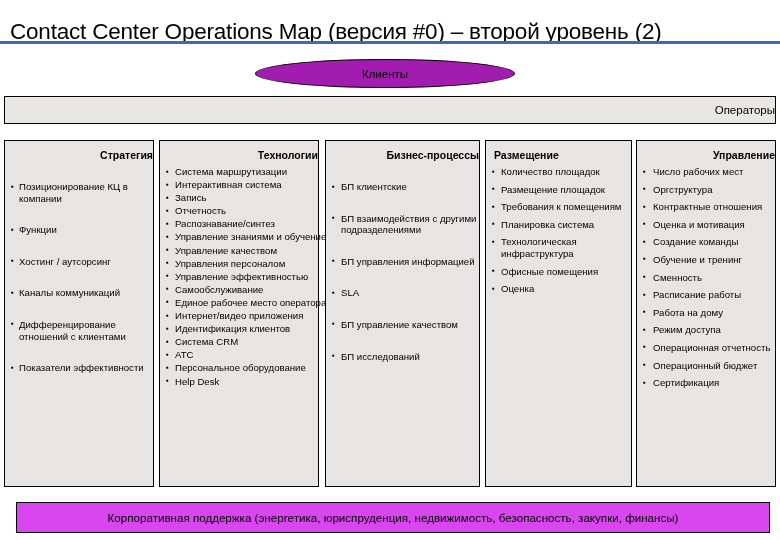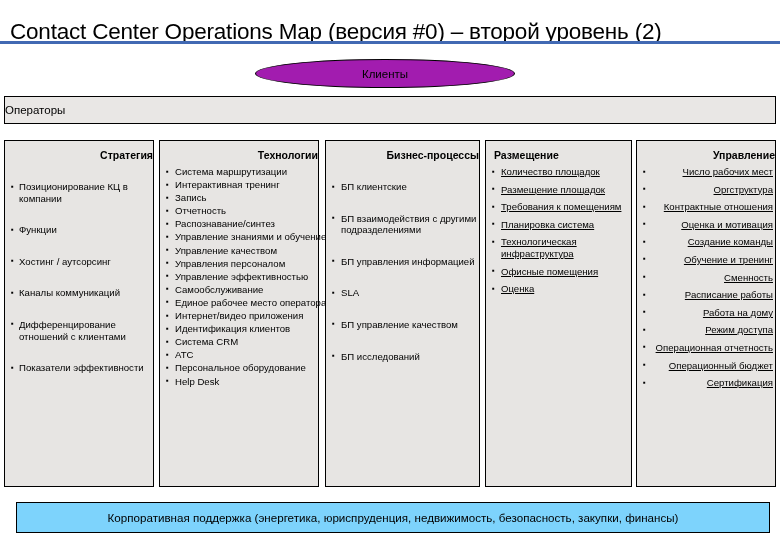--- a/index.html
+++ b/index.html
@@ -30,21 +30,21 @@
     position:absolute;left:255px;top:59px;width:258px;height:27px;
     background:#a21caf;border:1px solid #000;border-radius:50%;
     display:flex;align-items:center;justify-content:center;
     font-size:11.5px;
   }
 
   
   .operators{
     position:absolute;left:4px;top:96px;width:770px;height:26px;
     background:#E9E7E5;border:1px solid #000;
-    display:flex;align-items:center;justify-content:flex-start;
+    display:flex;align-items:center;justify-content:flex-end;
     font-size:11.5px;
   }
 
   
   .cols{
     position:absolute;left:4px;top:140px;width:772px;height:347px;
   }
   .col{
     position:absolute;top:0;height:347px;
     background:#E7E5E3;border:1px solid #000;
@@ -69,37 +69,37 @@
     color:#000;
   }
   ul.items li::before{
     content:"\25AA";
     position:absolute;left:0;top:-0.5px;
     font-size:8px;
   }
   ul.items li.nowrap{white-space:nowrap;}
   ul.items.tight li{margin-bottom:1.5px;}
   ul.items.loose li{margin-bottom:8px;margin-top:20px;}
-  ul.items.semi li{margin-bottom:6px;text-decoration:underline;}
+  ul.items.semi li{margin-bottom:6px;}
 
   
   #col-0{left:0px;width:150px;}
   #col-1{left:155px;width:160px;}
   #col-2{left:321px;width:155px;}
   #col-3{left:481px;width:147px;}
   #col-4{left:632px;width:140px;}
 
   #col-0 ul.items li{padding-left:8px;}
   #col-3 .col-head{text-align:left;padding-left:8px;}
-  #col-4 ul.items li{padding-left:10px;text-align:right;}
+  #col-4 ul.items li{padding-left:10px;}
 
   
   .bottom{
     position:absolute;left:16px;top:502px;width:752px;height:29px;
-    background:#7dd3fc;border:1px solid #000;
+    background:#d946ef;border:1px solid #000;
     display:flex;align-items:center;justify-content:center;
     font-size:11.6px;
   }
 </style>
 </head>
 <body>
 
 <div id="slide">
 
   <div class="title">Contact Center Operations Map (версия #0) – второй уровень (2)</div>
@@ -124,21 +124,21 @@
         <li>Каналы  коммуникаций</li>
         <li>Дифференцирование отношений с клиентами</li>
         <li class="nowrap">Показатели эффективности</li>
       </ul>
     </div>
 
     <div class="col" id="col-1">
       <div class="col-head">Технологии</div>
       <ul class="items tight">
         <li class="nowrap">Система маршрутизации</li>
-        <li class="nowrap">Интерактивная тренинг</li>
+        <li class="nowrap">Интерактивная система</li>
         <li class="nowrap">Запись</li>
         <li class="nowrap">Отчетность</li>
         <li class="nowrap">Распознавание/синтез</li>
         <li class="nowrap">Управление знаниями и обучение</li>
         <li class="nowrap">Управление качеством</li>
         <li class="nowrap">Управления персоналом</li>
         <li class="nowrap">Управление эффективностью</li>
         <li class="nowrap">Самообслуживание</li>
         <li class="nowrap">Единое рабочее место оператора</li>
         <li class="nowrap"> Интернет/видео приложения</li>

